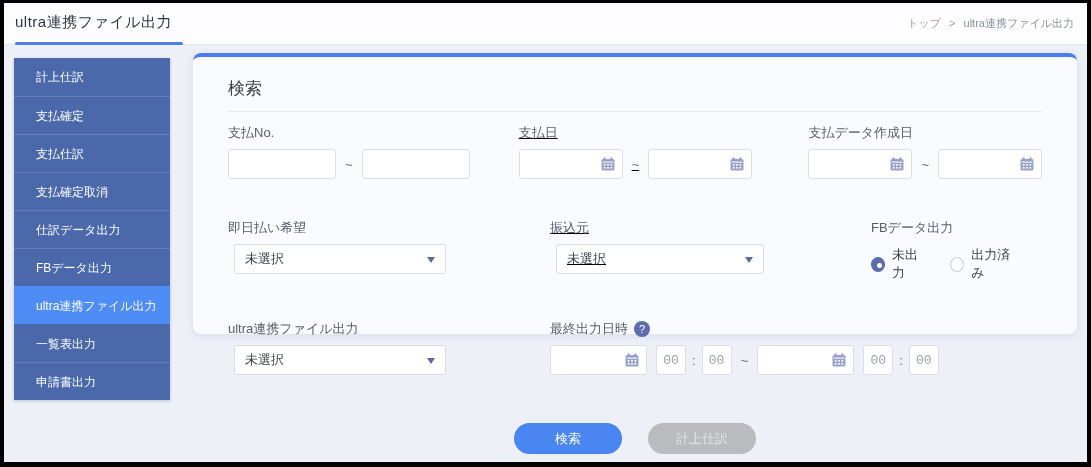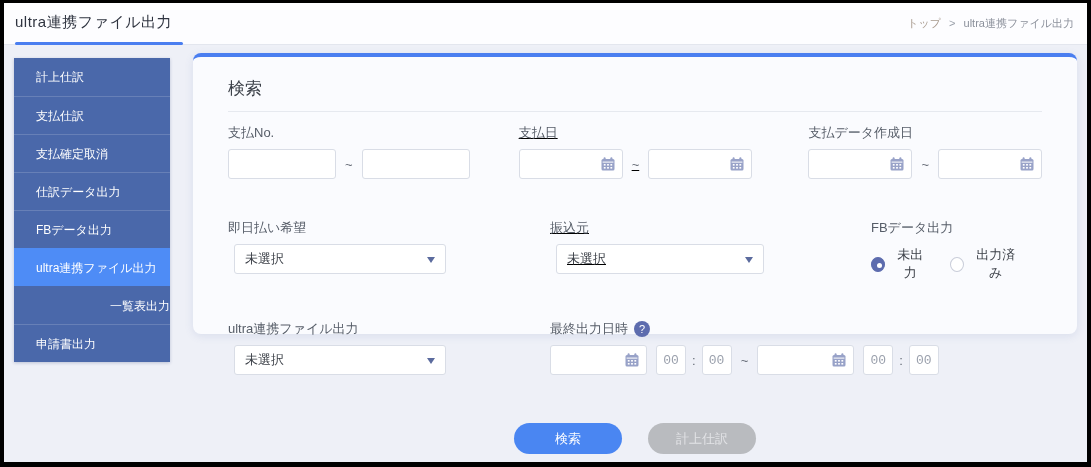--- a/index.html
+++ b/index.html
@@ -35,35 +35,35 @@
     position:absolute; left:10px; top:13px; width:156px;
     box-shadow:0 1px 3px rgba(40,60,120,.25);
   }
   .nav-item {
     height:38px; line-height:38px; padding-left:22px;
     background:#4a68aa; color:#fff; font-size:12px; cursor:pointer;
     border-top:1px solid rgba(255,255,255,.16);
   }
   .nav-item:first-child { border-top:none; }
   .nav-item.active { background:#4e8cf6; border-top-color:transparent; }
-  .nav-item.active + .nav-item { border-top-color:transparent;text-align:right; }
+  .nav-item.active + .nav-item { border-top-color:transparent; }
   
   .panel {
     position:absolute; left:189px; top:8px; width:884px; height:281px;
     background:#fafbfe; border-top:4px solid #4a7ef0; border-radius:8px;
     box-shadow:0 2px 8px rgba(90,110,180,.14);
     padding:20px 35px 0 35px;
   }
   .panel-heading {
     font-size:17px; color:#3b4048; padding-bottom:11px;
     border-bottom:1px solid #e6e9ef;
   }
   .form-row { display:flex; align-items:flex-start;gap:48px; }
   .row-1 { margin-top:12px; }
-  .row-2 { margin-top:40px;text-align:center; }
+  .row-2 { margin-top:40px; }
   .row-3 { margin-top:38px; }
   .col-1 { width:274px; }
   .col-2 { width:273px;text-decoration:underline; }
   .col-3 { flex:1; }
   .field-label {
     font-size:13px; color:#565d68; margin-bottom:7px; display:flex; align-items:center;
   }
   .ctrl-line { display:flex; align-items:center; }
   .tb {
     height:30px; border:1px solid #d9dde6; border-radius:3px; background:#fff;
@@ -133,20 +133,21 @@
       <span class="bc-home">トップ</span>
       <span class="bc-sep">&gt;</span>
       <span class="bc-current">ultra連携ファイル出力</span>
     </div>
   </div>
 
   <div class="content">
 
     <div class="sidebar">
       <div class="nav-item">計上仕訳</div>
+      <div class="nav-item">支払確定</div>
       <div class="nav-item">支払仕訳</div>
       <div class="nav-item">支払確定取消</div>
       <div class="nav-item">仕訳データ出力</div>
       <div class="nav-item">FBデータ出力</div>
       <div class="nav-item active">ultra連携ファイル出力</div>
       <div class="nav-item">一覧表出力</div>
       <div class="nav-item">申請書出力</div>
     </div>
 
     <div class="panel">

